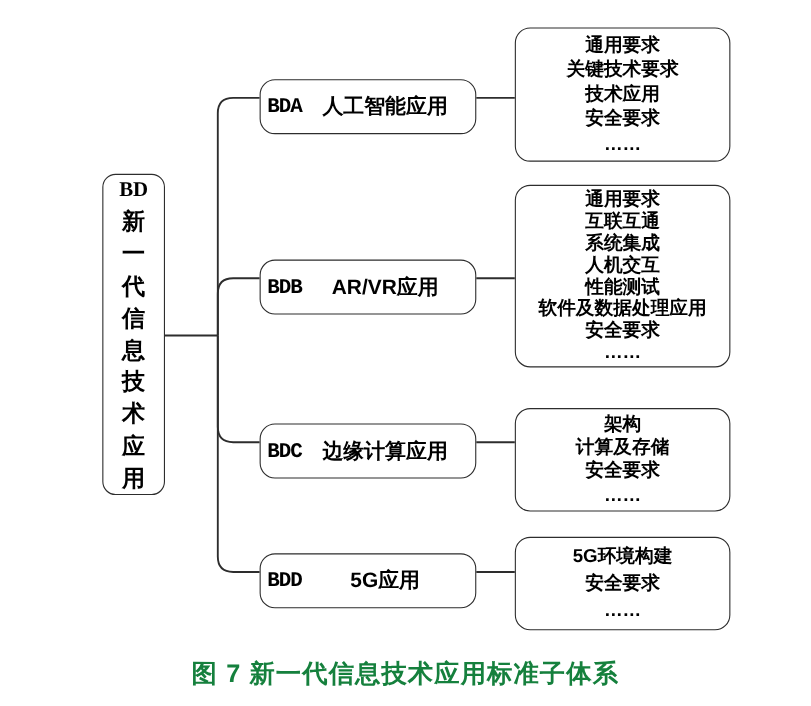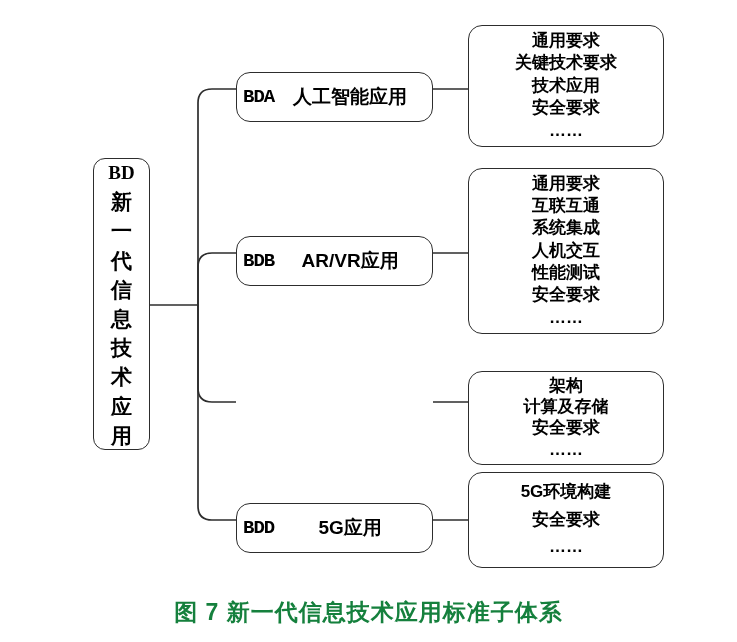--- a/index.html
+++ b/index.html
@@ -102,21 +102,21 @@
   .rightbox .item {
     font-weight: bold;
     font-size: 17px;
     line-height: 1.1;
     text-align: center;
     white-space: nowrap;
   }
   .rightbox.r1 { top: 25px;  height: 122px; }
   .rightbox.r2 { top: 168px; height: 166px; }
   .rightbox.r3 { top: 371px; height: 94px; }
-  .rightbox.r4 { top: 472px; height: 96px; }
+  .rightbox.r4 { top: 488px; height: 85px; }
   .caption {
     position: absolute;
     left: 0;
     right: 0;
     top: 597px;
     text-align: center;
     font-weight: bold;
     font-size: 23px;
     color: #15803d;
     letter-spacing: 1px;
@@ -145,39 +145,44 @@
   </div>
 
   <div class="box midbox bda">
     <span class="mid-code">BDA</span>
     <span class="mid-label">人工智能应用</span>
   </div>
   <div class="box midbox bdb">
     <span class="mid-code">BDB</span>
     <span class="mid-label">AR/VR应用</span>
   </div>
+  <div class="box midbox bdc">
+    <span class="mid-code">BDC</span>
+    <span class="mid-label">边缘计算应用</span>
+  </div>
   <div class="box midbox bdd">
     <span class="mid-code">BDD</span>
     <span class="mid-label">5G应用</span>
   </div>
 
   <div class="box rightbox r1">
     <div class="item">通用要求</div>
     <div class="item">关键技术要求</div>
     <div class="item">技术应用</div>
     <div class="item">安全要求</div>
     <div class="item">……</div>
   </div>
 
   <div class="box rightbox r2">
     <div class="item">通用要求</div>
     <div class="item">互联互通</div>
     <div class="item">系统集成</div>
     <div class="item">人机交互</div>
     <div class="item">性能测试</div>
+    <div class="item">软件及数据处理应用</div>
     <div class="item">安全要求</div>
     <div class="item">……</div>
   </div>
 
   <div class="box rightbox r3">
     <div class="item">架构</div>
     <div class="item">计算及存储</div>
     <div class="item">安全要求</div>
     <div class="item">……</div>
   </div>

